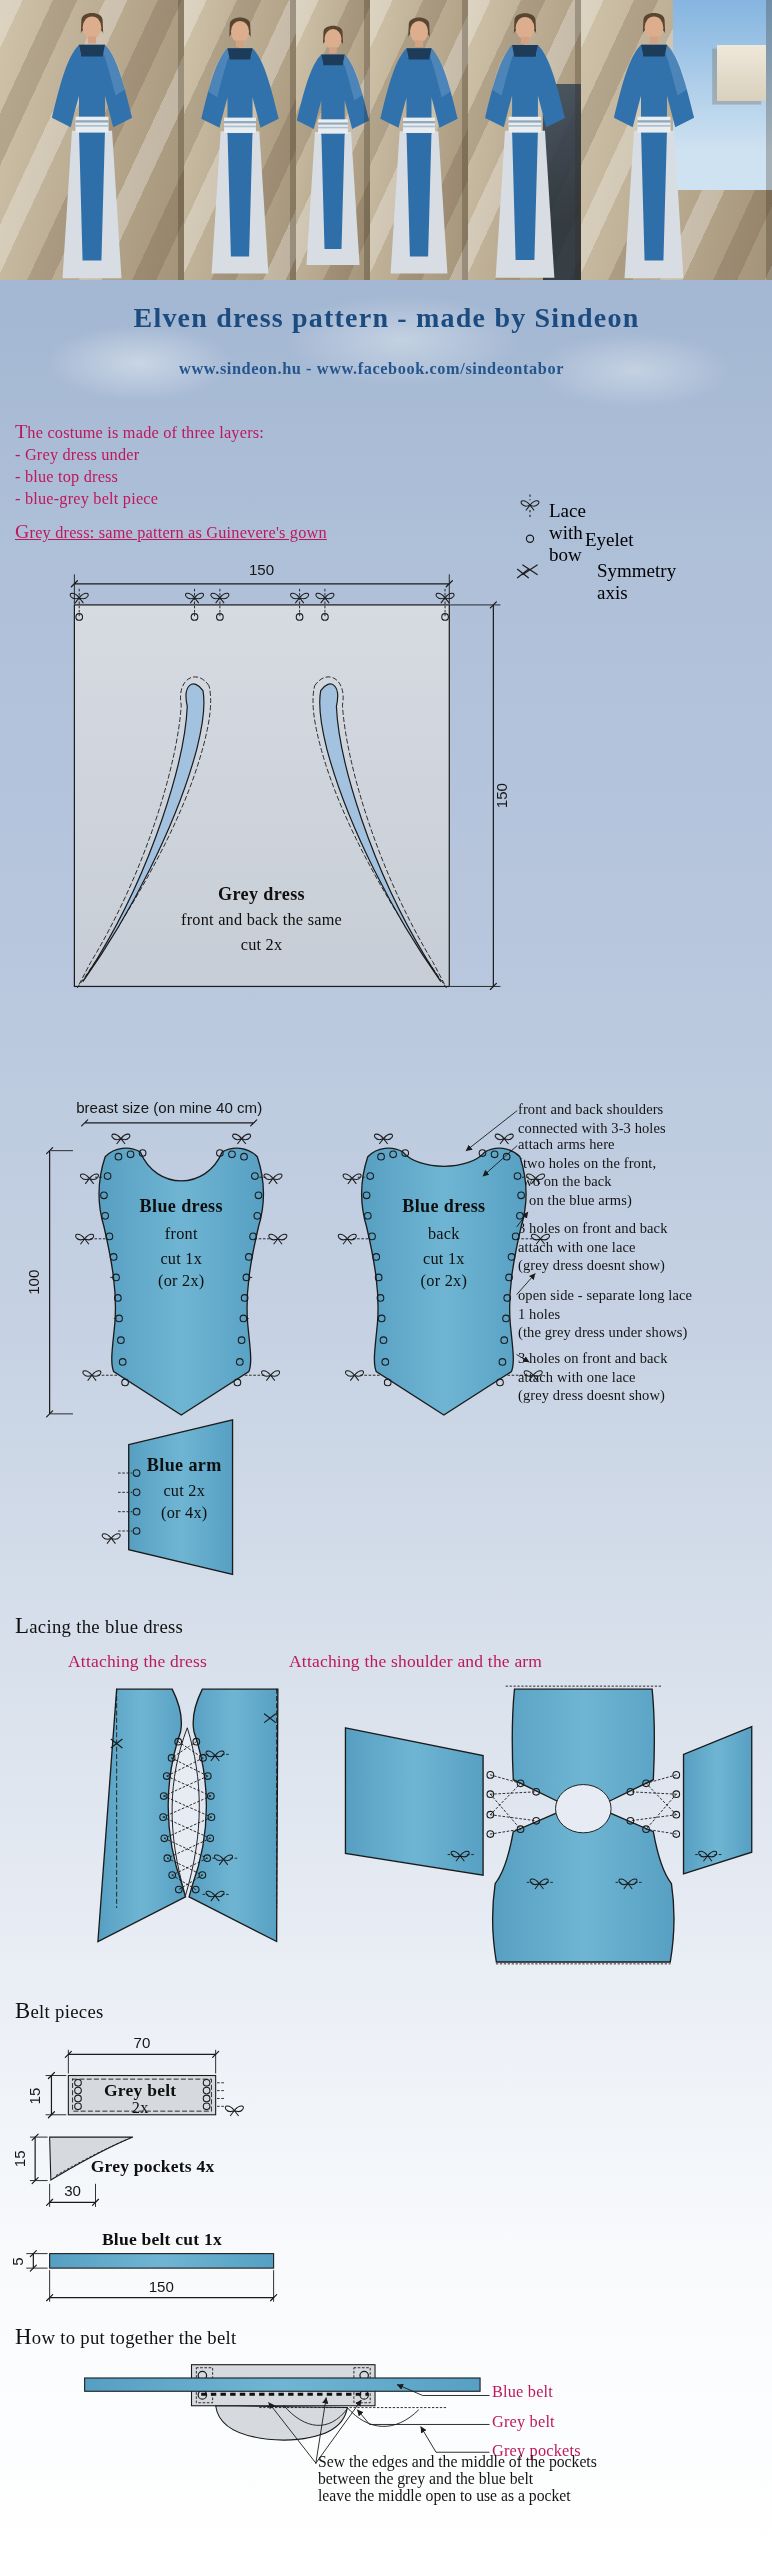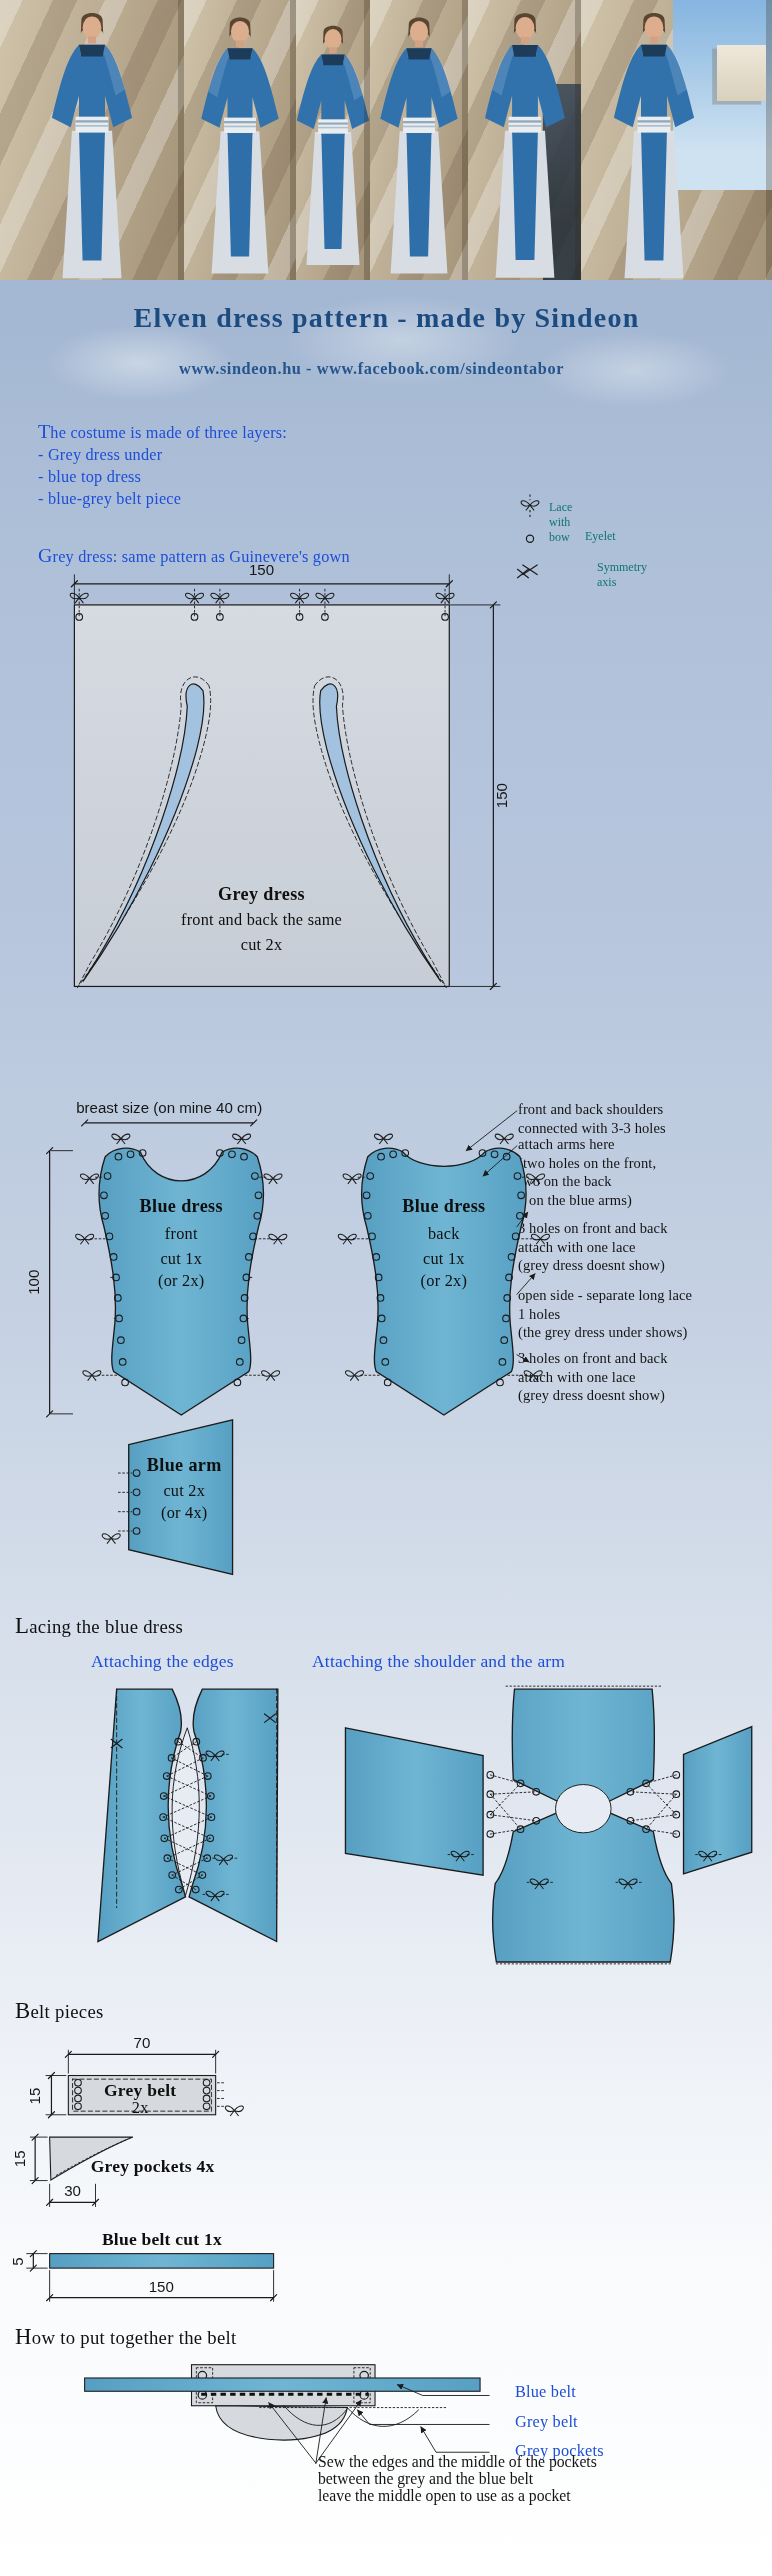--- a/index.html
+++ b/index.html
@@ -32,25 +32,25 @@
       background:linear-gradient(#efe8da,#d9d0bd);box-shadow:-4.8px 3.6px 0 rgba(120,110,90,.35);}
   .glass{position:absolute;right:0;top:30%;width:34%;height:70%;
       background:linear-gradient(160deg,#39485a,#1f2a36 70%);opacity:.85;}
   
   .abs{position:absolute;}
   #title{left:0;top:302px;width:773px;text-align:center;
       font-size:28px;font-weight:bold;letter-spacing:1.2px;color:#1c4b80;}
   .urls{left:0;width:743px;text-align:center;font-size:16.3px;font-weight:bold;
       letter-spacing:0.6px;color:#24558c;}
   #url1{top:359px}#url2{top:381px}
-  .uncial{font-size:16.3px;line-height:22px;letter-spacing:0.2px;color:#1d4ed8;margin-left:23px;}
+  .uncial{font-size:16.3px;line-height:22px;letter-spacing:0.2px;color:#be185d;}
   .uncial-head{font-size:18.7px;letter-spacing:0.3px;color:#101010;}
   .uncial-head::first-letter,.uncial-big::first-letter{font-size:1.22em;}
   .ann{position:absolute;left:518px;font-size:14.5px;line-height:18.7px;letter-spacing:0.1px;color:#141414;}
-  .legend-label{font-size:12px;color:#0f766e;}
+  .legend-label{font-size:19px;color:#000000;}
   .note{font-size:15.7px;line-height:17px;color:#141414;}
   
   #draw{position:absolute;left:0;top:0;}
   .s{stroke:#1b1b1b;stroke-width:2;fill:none;stroke-linecap:round;}
   .s15{stroke-width:1.5;}
   .d{stroke-dasharray:7 5;}
   .d2{stroke-dasharray:3 4;}
   .dot{stroke-dasharray:2.5 4;}
   .fb{fill:url(#gblue);stroke:#1b1b1b;stroke-width:2.2;}
   .fg{fill:url(#ggrey);stroke:#1b1b1b;stroke-width:2;}
@@ -126,21 +126,21 @@
 
   <div id="title" class="abs">Elven dress pattern - made by Sindeon</div>
   <div id="url1" class="abs urls">www.sindeon.hu - www.facebook.com/sindeontabor</div>
 
   <div class="abs uncial" style="left:15px;top:420px;">
     <div class="uncial-big">The costume is made of three layers:</div>
     <div>- Grey dress under</div>
     <div>- blue top dress</div>
     <div>- blue-grey belt piece</div>
   </div>
-  <div class="abs uncial uncial-big" style="left:15px;top:544px;">Grey dress: same pattern as Guinevere's gown</div>
+  <div class="abs uncial uncial-big" style="left:15px;top:520px;text-decoration:underline;">Grey dress: same pattern as Guinevere's gown</div>
 
   <div class="abs" style="left:518px;top:496px;">
     <div style="position:relative;height:31px;">
       <svg width="24" height="31" style="position:absolute;left:0;top:-3.6px;" viewBox="0 0 40 52">
         <path d="M20,4 V14 M20,30 V46" stroke="#1b1b1b" stroke-width="1.8" stroke-dasharray="4 4" fill="none"></path>
         <path d="M20,22 C11,11 2,14 6,20 C10,25 16,24 20,22 C24,24 30,25 34,20 C38,14 29,11 20,22 Z M20,22 L13,31 M20,22 L27,31" stroke="#1b1b1b" stroke-width="1.7" fill="none"></path>
       </svg>
       <span class="legend-label" style="position:absolute;left:31px;top:3.6px;">Lace with bow</span>
     </div>
     <div style="position:relative;height:31px;">
@@ -178,21 +178,21 @@
     <div>1 holes</div>
     <div>(the grey dress under shows)</div>
   </div>
   <div class="ann" style="top:1349px;">
     <div>3 holes on front and back</div>
     <div>attach with one lace</div>
     <div>(grey dress doesnt show)</div>
   </div>
 
   <div class="abs uncial-head" style="left:15px;top:1613px;">Lacing the blue dress</div>
-  <div class="abs uncial" style="left:68px;top:1650px;font-size:17.5px;">Attaching the edges</div>
+  <div class="abs uncial" style="left:68px;top:1650px;font-size:17.5px;">Attaching the dress</div>
   <div class="abs uncial" style="left:289px;top:1650px;font-size:17.5px;">Attaching the shoulder and the arm</div>
   <div class="abs uncial-head" style="left:15px;top:1998px;">Belt pieces</div>
   <div class="abs uncial-head" style="left:15px;top:2324px;">How to put together the belt</div>
 
   <div class="abs uncial" style="left:492px;top:2381px;">Blue belt</div>
   <div class="abs uncial" style="left:492px;top:2411px;">Grey belt</div>
   <div class="abs uncial" style="left:492px;top:2440px;">Grey pockets</div>
   <div class="abs note" style="left:318px;top:2453px;">
     <div>Sew the edges and the middle of the pockets</div>
     <div>between the grey and the blue belt</div>

